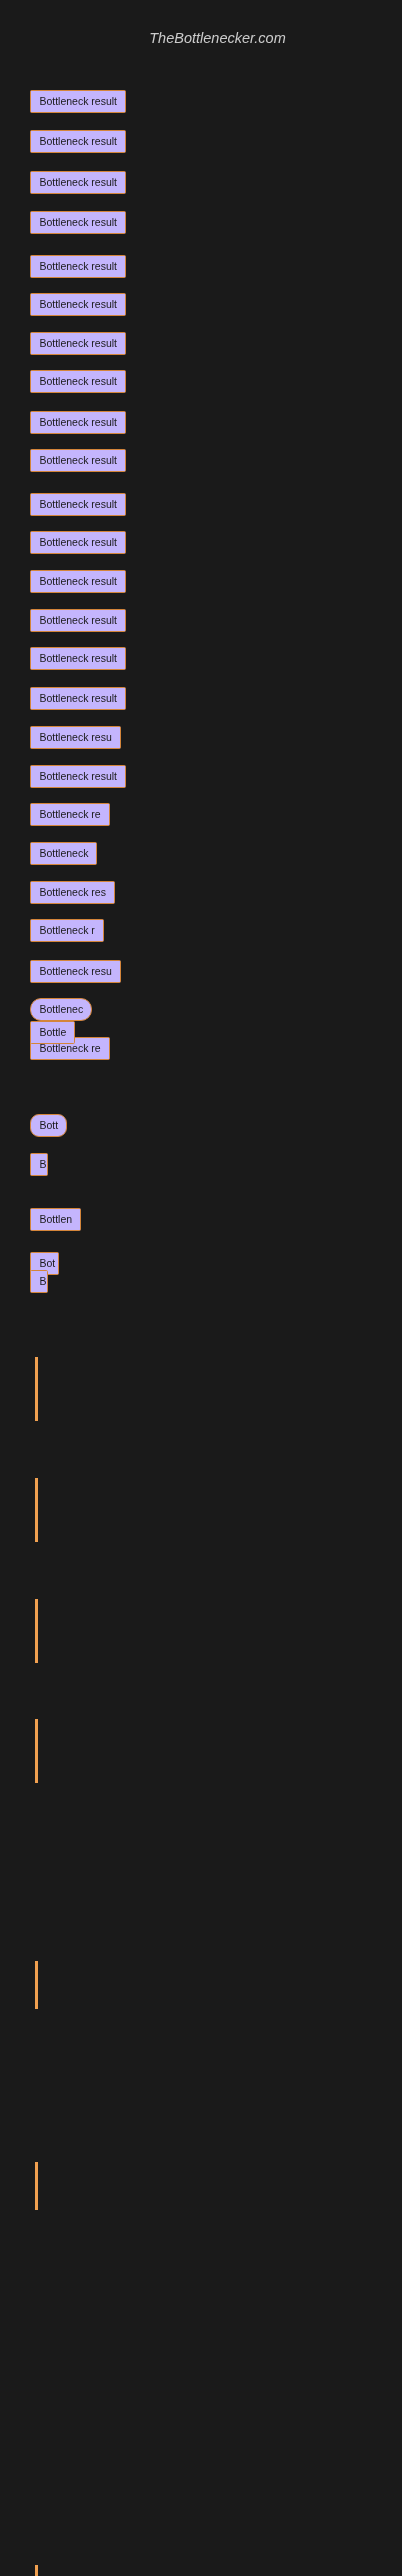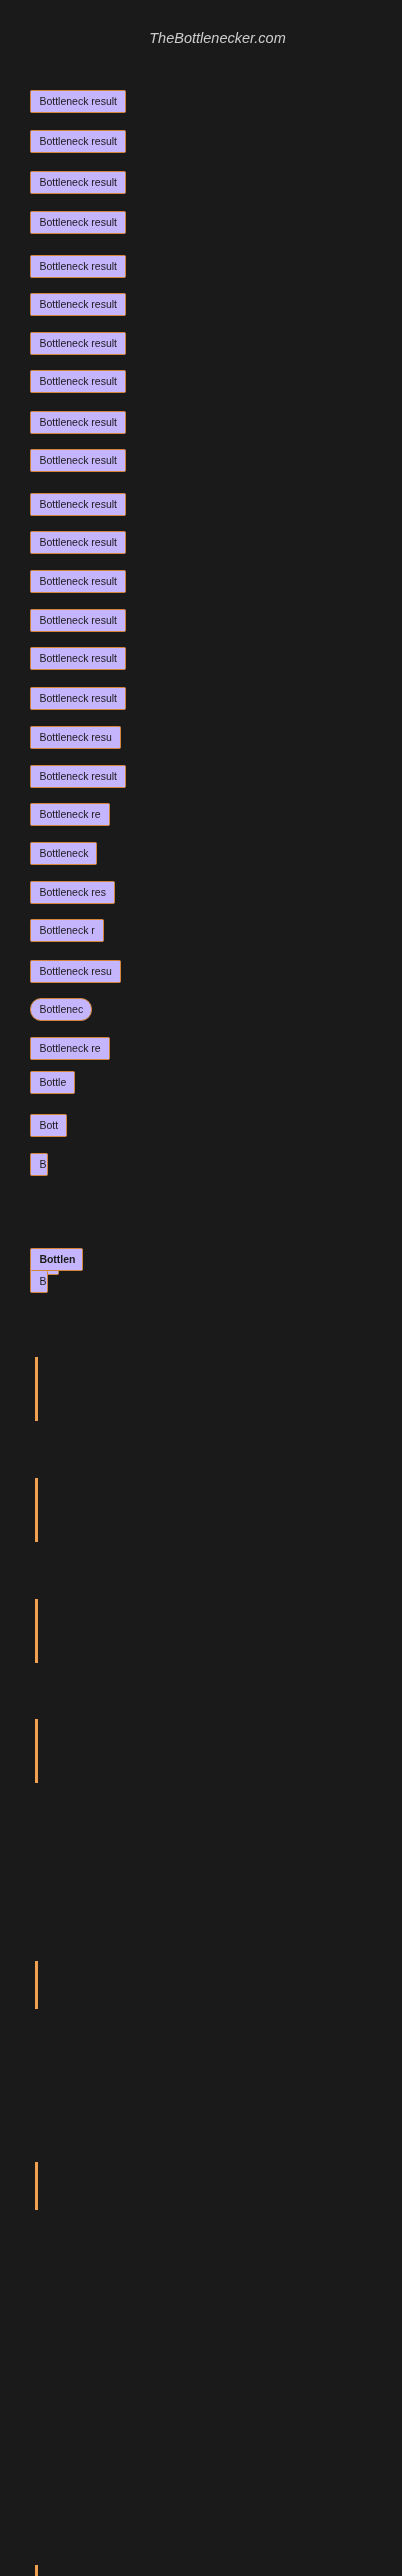--- a/index.html
+++ b/index.html
@@ -62,25 +62,25 @@
     <div class="bottleneck-item" style="position: absolute; top: 621px; left: 3.2px; max-width: 105px; overflow: hidden; white-space: nowrap; font-size: 10.5px;">Bottleneck result</div>
     <div class="bottleneck-item" style="position: absolute; top: 660px; left: 3.2px; max-width: 95px; overflow: hidden; white-space: nowrap; font-size: 10.5px;">Bottleneck resu</div>
     <div class="bottleneck-item" style="position: absolute; top: 699px; left: 3.2px; max-width: 105px; overflow: hidden; white-space: nowrap; font-size: 10.5px;">Bottleneck result</div>
     <div class="bottleneck-item" style="position: absolute; top: 737px; left: 3.2px; max-width: 85px; overflow: hidden; white-space: nowrap; font-size: 10.5px;">Bottleneck re</div>
     <div class="bottleneck-item" style="position: absolute; top: 776px; left: 3.2px; max-width: 71px; overflow: hidden; white-space: nowrap; font-size: 10.5px;">Bottleneck</div>
     <div class="bottleneck-item" style="position: absolute; top: 815px; left: 3.2px; max-width: 89px; overflow: hidden; white-space: nowrap; font-size: 10.5px;">Bottleneck res</div>
     <div class="bottleneck-item" style="position: absolute; top: 853px; left: 3.2px; max-width: 76px; overflow: hidden; white-space: nowrap; font-size: 10.5px;">Bottleneck r</div>
     <div class="bottleneck-item" style="position: absolute; top: 894px; left: 3.2px; max-width: 95px; overflow: hidden; white-space: nowrap; font-size: 10.5px;">Bottleneck resu</div>
     <div class="bottleneck-item" style="position: absolute; top: 932px; left: 3.2px; max-width: 66px; overflow: hidden; white-space: nowrap; font-size: 10.5px; border-radius: 11px;">Bottlenec</div>
     <div class="bottleneck-item" style="position: absolute; top: 971px; left: 3.2px; max-width: 85px; overflow: hidden; white-space: nowrap; font-size: 10.5px;">Bottleneck re</div>
-    <div class="bottleneck-item" style="position: absolute; top: 1005px; left: 3.2px; max-width: 47px; overflow: hidden; white-space: nowrap; font-size: 10.5px;">Bottle</div>
-    <div class="bottleneck-item" style="position: absolute; top: 1048px; left: 3.2px; max-width: 37px; overflow: hidden; white-space: nowrap; font-size: 10.5px;">Bott</div>
+    <div class="bottleneck-item" style="position: absolute; top: 955px; left: 3.2px; max-width: 47px; overflow: hidden; white-space: nowrap; font-size: 10.5px;">Bottle</div>
+    <div class="bottleneck-item" style="position: absolute; top: 1048px; left: 3.2px; max-width: 37px; overflow: hidden; white-space: nowrap; font-size: 10.5px; border-radius: 9px;">Bott</div>
     <div class="bottleneck-item" style="position: absolute; top: 1087px; left: 3.2px; max-width: 14.5px; overflow: hidden; white-space: nowrap; font-size: 10.5px;">B</div>
     <div class="bottleneck-item" style="position: absolute; top: 1186px; left: 3.2px; max-width: 29px; overflow: hidden; white-space: nowrap; font-size: 10.5px;">Bot</div>
-    <div class="bottleneck-item" style="position: absolute; top: 1182px; left: 3.2px; max-width: 53px; overflow: hidden; white-space: nowrap; font-size: 10.5px; font-weight: bold;">Bottlen</div>
+    <div class="bottleneck-item" style="position: absolute; top: 1142px; left: 3.2px; max-width: 53px; overflow: hidden; white-space: nowrap; font-size: 10.5px;">Bottlen</div>
     <div class="bottleneck-item" style="position: absolute; top: 1204px; left: 3.2px; max-width: 14.5px; overflow: hidden; white-space: nowrap; font-size: 10.5px;">B</div>
     <div class="vertical-bar" style="position: absolute; top: 1288px; left: 3.2px; width: 2.4px; height: 64px; background-color: rgb(240, 160, 80);"></div>
     <div class="vertical-bar" style="position: absolute; top: 1409px; left: 3.2px; width: 2.4px; height: 64px; background-color: rgb(240, 160, 80);"></div>
     <div class="vertical-bar" style="position: absolute; top: 1530px; left: 3.2px; width: 2.4px; height: 64px; background-color: rgb(240, 160, 80);"></div>
     <div class="vertical-bar" style="position: absolute; top: 1650px; left: 3.2px; width: 2.4px; height: 64px; background-color: rgb(240, 160, 80);"></div>
     <div class="vertical-bar" style="position: absolute; top: 1892px; left: 3.2px; width: 2.4px; height: 48px; background-color: rgb(240, 160, 80);"></div>
     <div class="vertical-bar" style="position: absolute; top: 2093px; left: 3.2px; width: 2.4px; height: 48px; background-color: rgb(240, 160, 80);"></div>
     <div class="vertical-bar" style="position: absolute; top: 2496px; left: 3.2px; width: 2.4px; height: 48px; background-color: rgb(240, 160, 80);"></div>
   </div>
 

